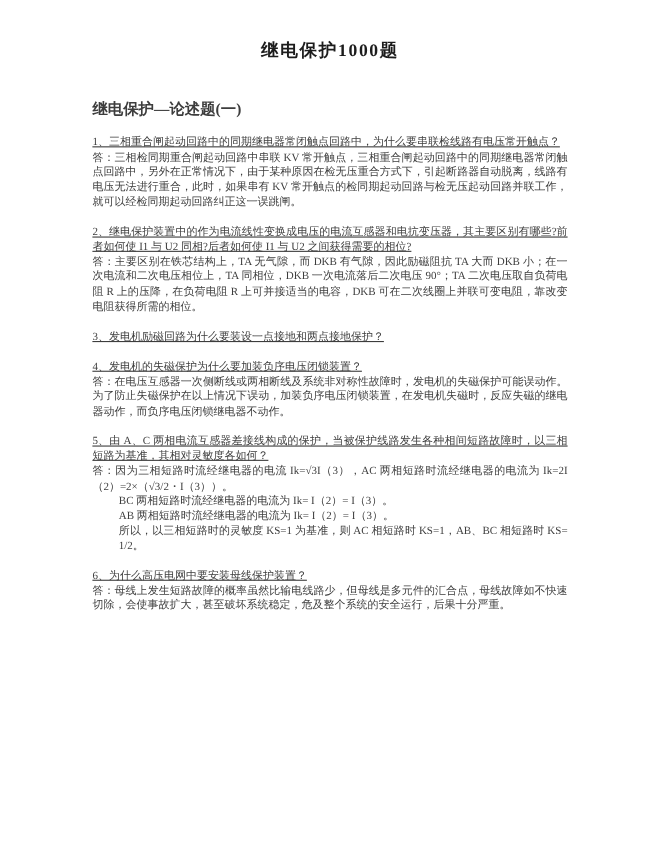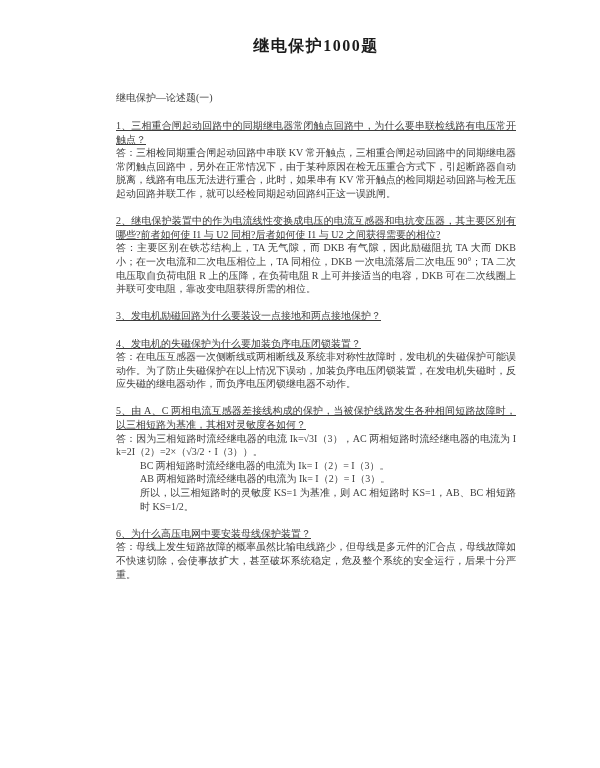--- a/index.html
+++ b/index.html
@@ -7,36 +7,37 @@
   body {
     width: 600px;
     height: 768px;
     background: #ffffff;
     overflow: hidden;
   }
   .page {
     box-sizing: border-box;
     width: 600px;
     height: 768px;
-    padding: 36px 84px 20px 116px;
+    padding: 36px 84px 20px 84px;
     font-family: "Liberation Serif", "DejaVu Serif", serif;
     color: #3d3d3d;
   }
   .title {
     text-align: center;
     font-size: 16px;
     font-weight: bold;
     color: #1c1c1c;
     margin: 0 0 34px 0;
     letter-spacing: 1.5px;
   }
   .section {
-    font-size: 10px;
+    font-size: 14px;
     margin: 0 0 14px 0;
     color: #3d3d3d;
+    font-weight: bold;
   }
   .para {
     font-size: 10px;
     line-height: 13.6px;
     margin: 0;
     text-align: justify;
     word-break: break-all;
   }
   .para.question { margin-top: 13.6px; text-decoration: underline; }
   .para.indent { padding-left: 2.4em; }

